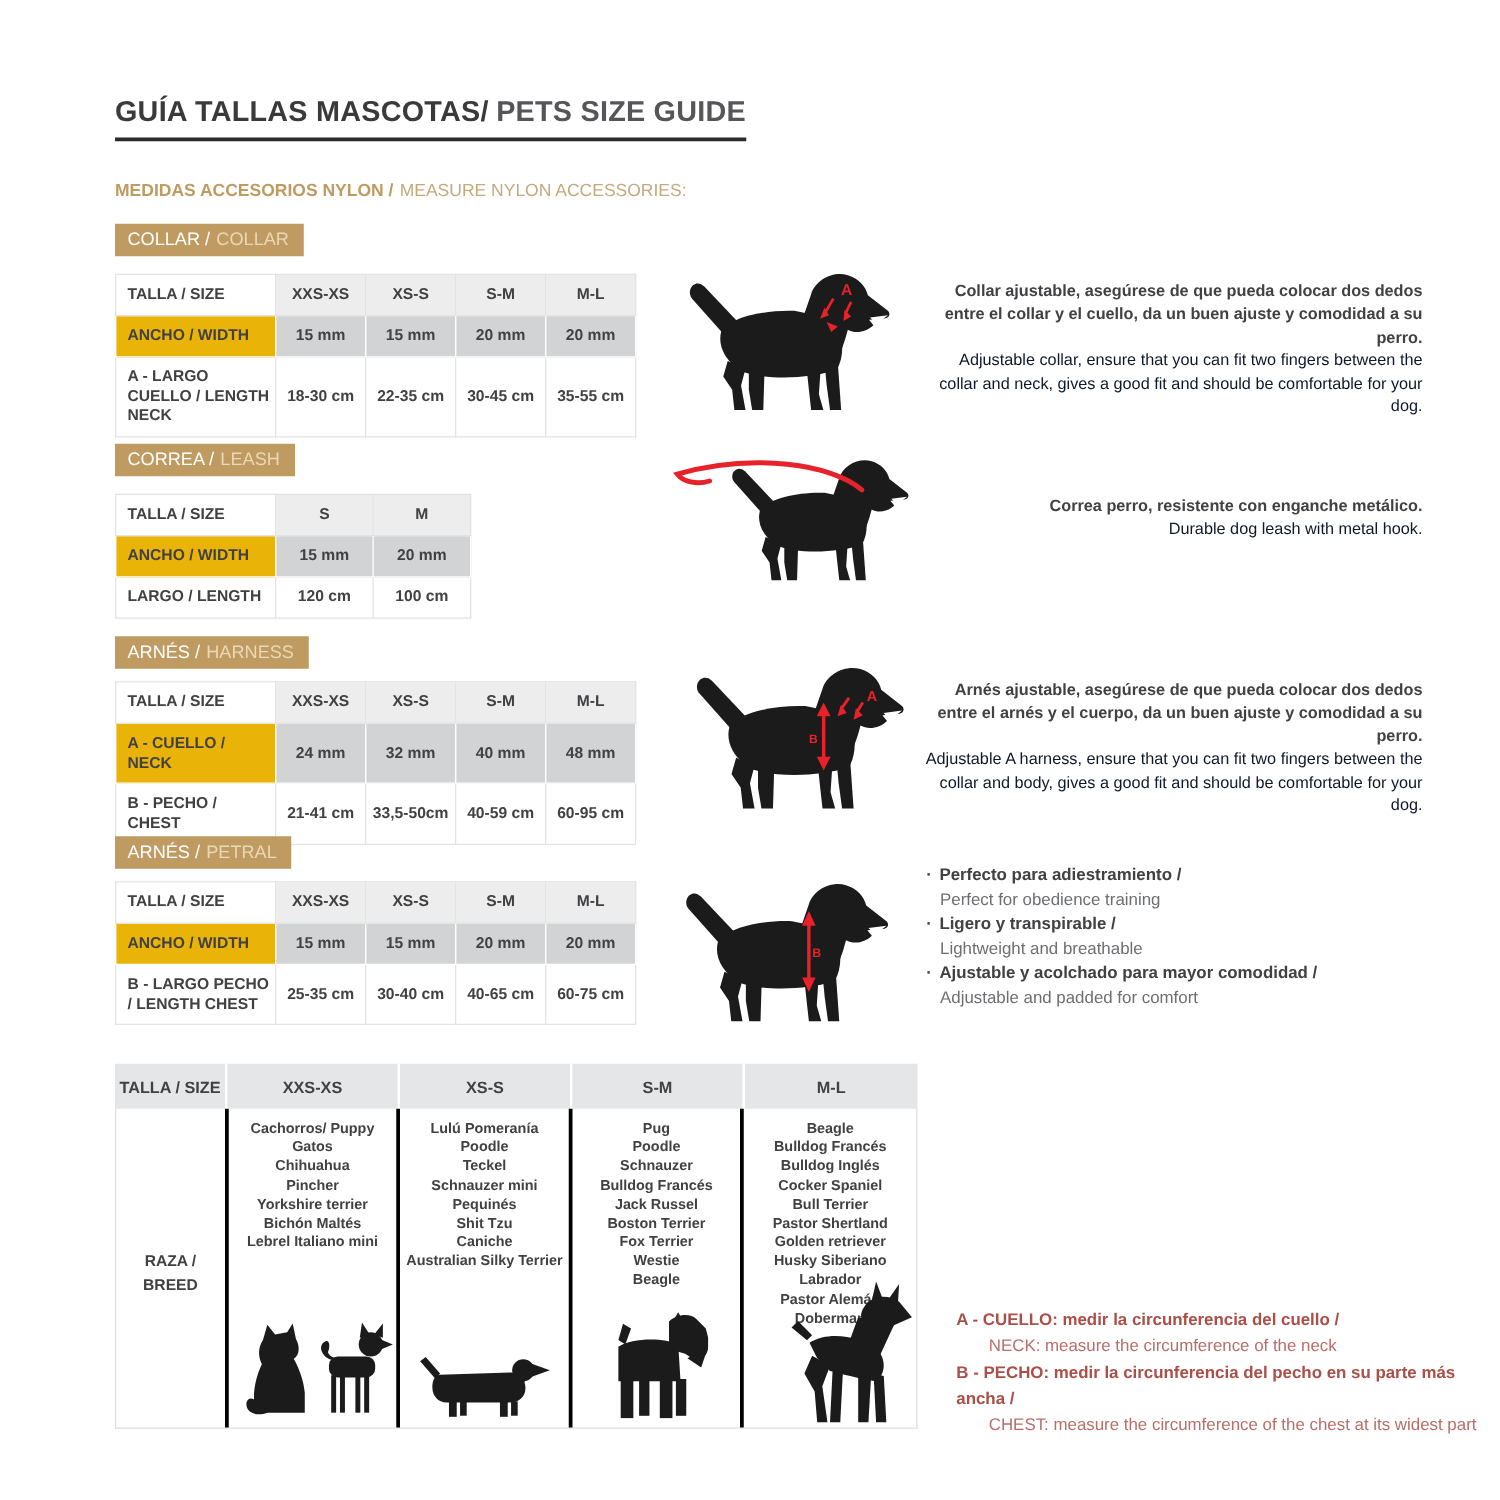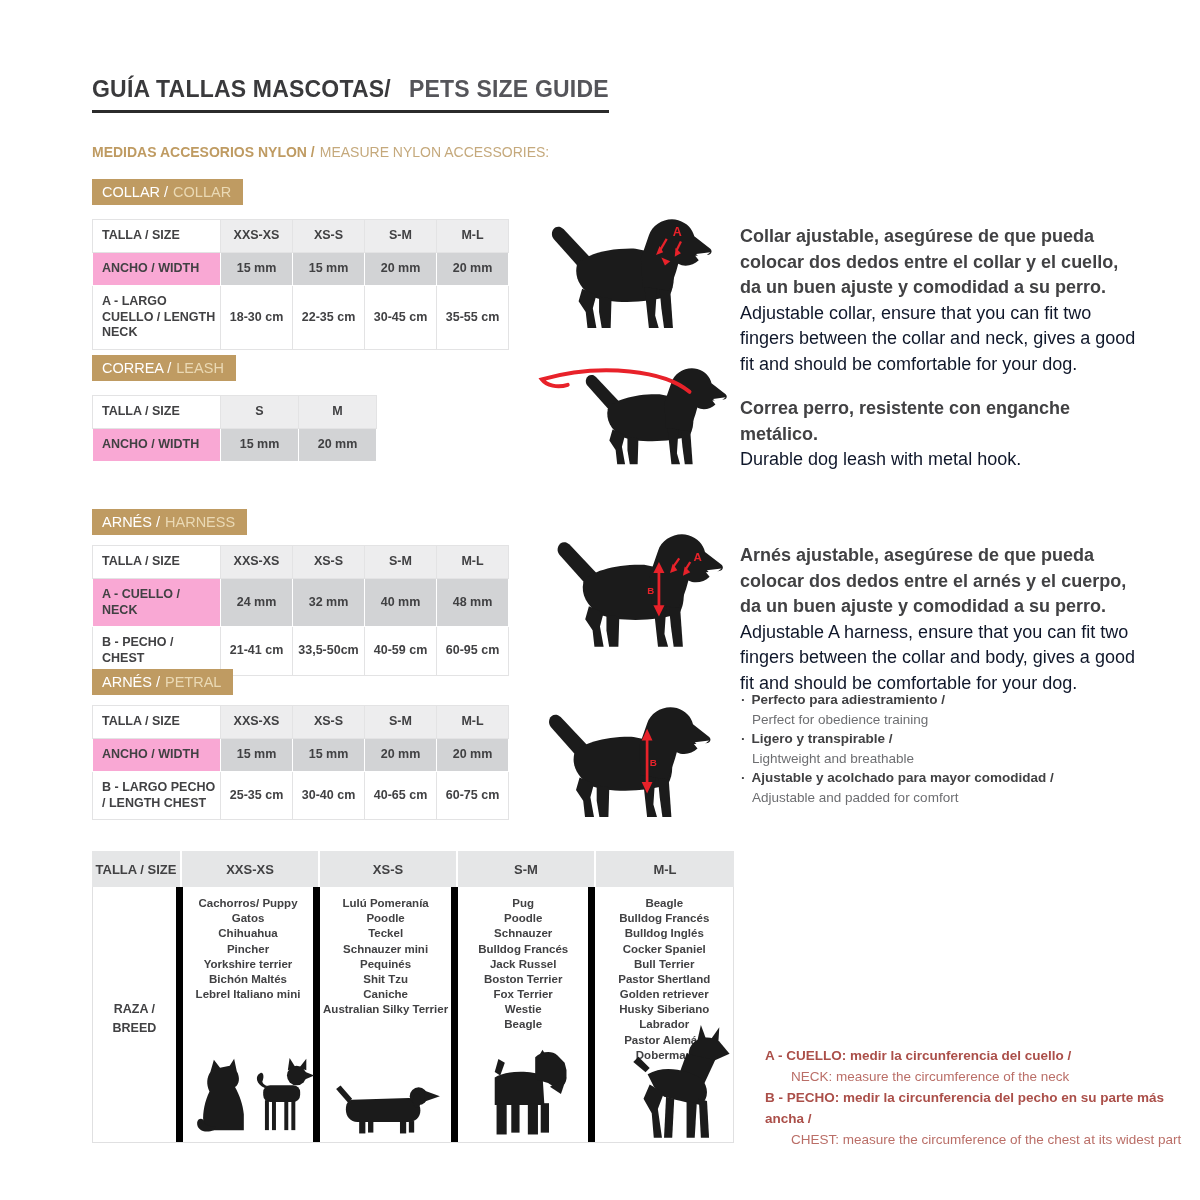--- a/index.html
+++ b/index.html
@@ -7,64 +7,64 @@
   .page {
     position:relative; width:1200px; height:1200px; background:#ffffff;
     font-family:"Liberation Sans", sans-serif; color:#3e3f41; overflow:hidden;
   }
   .abs { position:absolute; }
 
   
   .title { left:92px; top:76px; font-size:23px; letter-spacing:.2px;
            border-bottom:3px solid #2b2b2b; padding-bottom:7px; display:inline-block; }
   .title .es { font-weight:bold; color:#3a3a3c; }
-  .title .en { font-weight:bold; color:#55555a; margin-left:18px; }
+  .title .en { font-weight:bold; color:#55555a; margin-left:6px; }
 
   .subtitle { left:92px; top:144px; font-size:14px; }
   .subtitle .es { font-weight:bold; color:#bf9b62; }
   .subtitle .en { font-weight:normal; color:#c5a97c; margin-left:5px; }
 
   
   .badge { background:#bf9b62; padding:5px 12px 5px 10px; font-size:14.5px; display:inline-block; }
   .badge .es { font-weight:normal; color:#ffffff; }
   .badge .en { font-weight:normal; color:#ead9b4; margin-left:5px; }
 
   
   .size-table { border-collapse:collapse; table-layout:fixed; background:#fff; }
   .size-table th, .size-table td {
     border:1px solid #e3e3e4; font-size:12.5px; font-weight:bold; color:#414143;
     text-align:center; padding:8px 3px; line-height:1.25; height:33px;
   }
   .size-table .lbl { text-align:left; padding-left:9px; }
   .size-table .hv  { background:#ededee; }
   .size-table .shade td { background:#d2d3d5; border-color:#ffffff; }
-  .size-table .shade td.lbl { background:#f9a8d4; }
-
-  
-  .desc { width:398px; font-size:18px; line-height:1.42; }
+  .size-table .shade td.lbl { background:#eab308; }
+
+  
+  .desc { width:398px; font-size:13px; line-height:1.42;text-align:right; }
   .desc .desc-es { font-weight:bold; color:#414143; }
   .desc .desc-en { color:#0f172a; }
 
   
   .bullets { width:392px; font-size:13.5px; line-height:1.45; }
   .b-row .dot  { font-weight:bold; color:#414143; margin-right:6px; }
   .b-row .b-es { font-weight:bold; color:#414143; }
   .b-en { color:#6d6e71; padding-left:11px; }
 
   
   .breed-table { left:92px; top:851px; width:642px; }
   .breed-head { display:flex; }
   .breed-head .bh {
     background:#e5e6e7; border-right:2px solid #fff; height:36px;
     display:flex; align-items:center; justify-content:center;
     font-weight:bold; font-size:13px; color:#414143;
   }
   .breed-head .bh:last-child { border-right:none; }
   .breed-body { display:flex; height:256px; border:1px solid #e0e0e1; border-top:none; }
-  .breed-cell { position:relative; border-right:7px solid #000000; padding-top:9px; }
+  .breed-cell { position:relative; border-right:3px solid #000000; padding-top:9px; }
   .breed-cell:last-child { border-right:none; }
   .c0 { width:90px; } .cN { width:138px; }
   .raza-cell { display:flex; align-items:center; justify-content:center; }
   .raza-label { white-space:pre-line; text-align:center; font-weight:bold; font-size:12.5px; line-height:1.5; color:#414143; }
   .breed-list { white-space:pre-line; text-align:center; font-weight:bold; font-size:11.5px; line-height:1.32; color:#414143; }
   .sil { position:absolute; }
 
   
   .notes { left:765px; top:1046px; width:432px; font-size:13.5px; line-height:1.55; }
   .note-es { color:#ab4f49; font-weight:bold; }
@@ -171,20 +171,25 @@
     <tbody>
         <tr>
       <th class="lbl">TALLA / SIZE</th>
       <th class="hv">S</th>
       <th class="hv">M</th>
     </tr>
     <tr class="shade">
       <td class="lbl">ANCHO / WIDTH</td>
       <td>15 mm</td>
       <td>20 mm</td>
+    </tr>
+    <tr>
+      <td class="lbl">LARGO / LENGTH</td>
+      <td>120 cm</td>
+      <td>100 cm</td>
     </tr>
   </tbody>
     </table>
 
   <svg class="abs" style="left:532px;top:362px" width="205" height="110" viewBox="0 0 260 140">
     <use href="#dogbase" transform="translate(58,0)"></use>
     <path class="red-stroke" stroke-width="5" stroke-linecap="round" d="M200,38 C170,12 90,0 12,22 C18,30 32,33 45,29"></path>
   </svg>
 
   <div class="abs desc" style="left:740px;top:396px">

